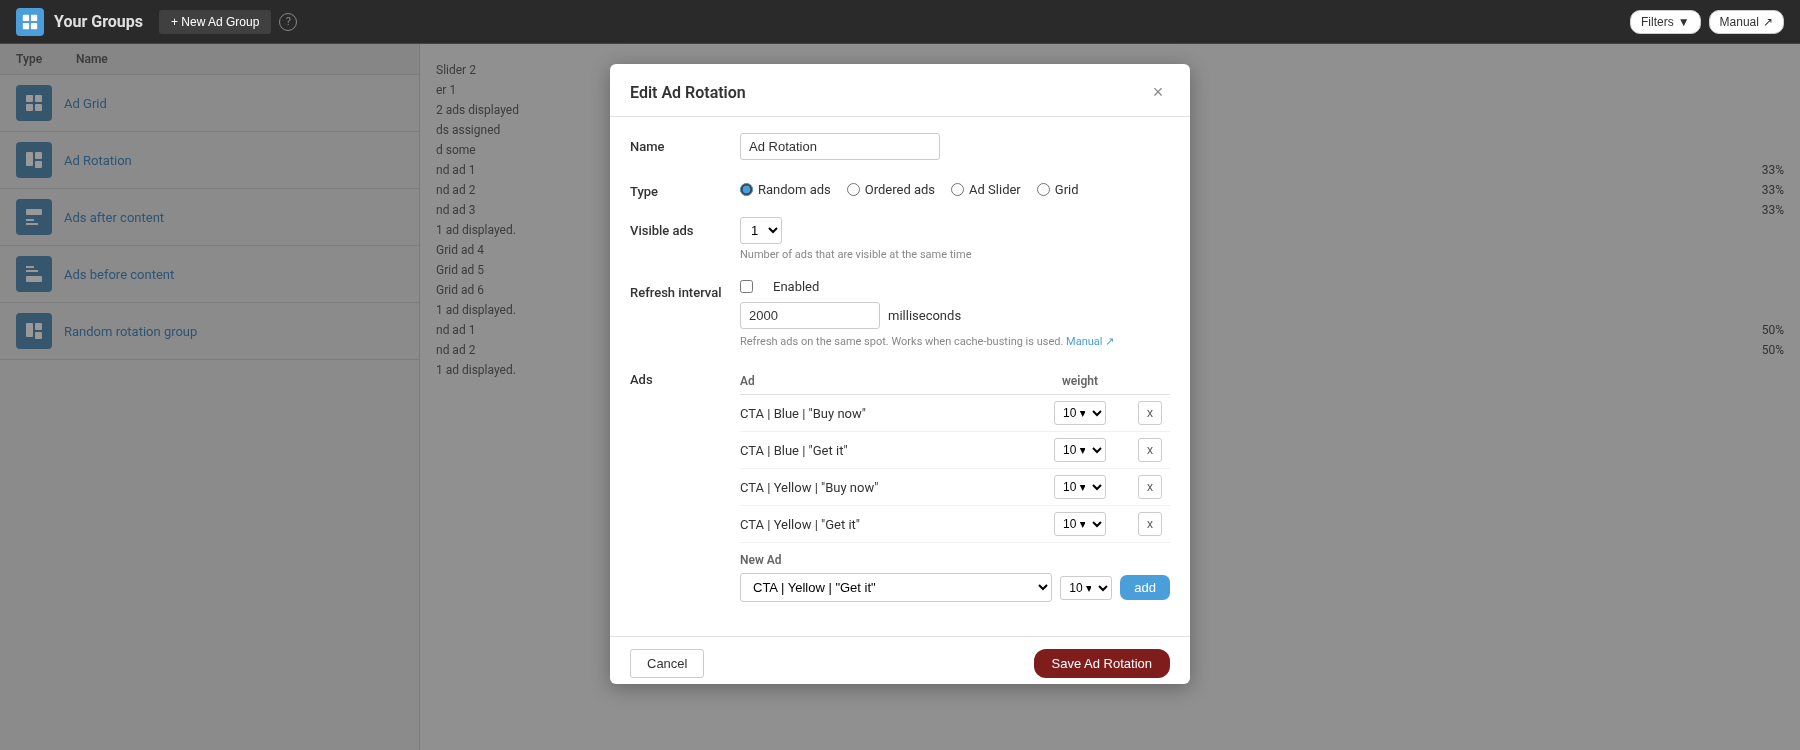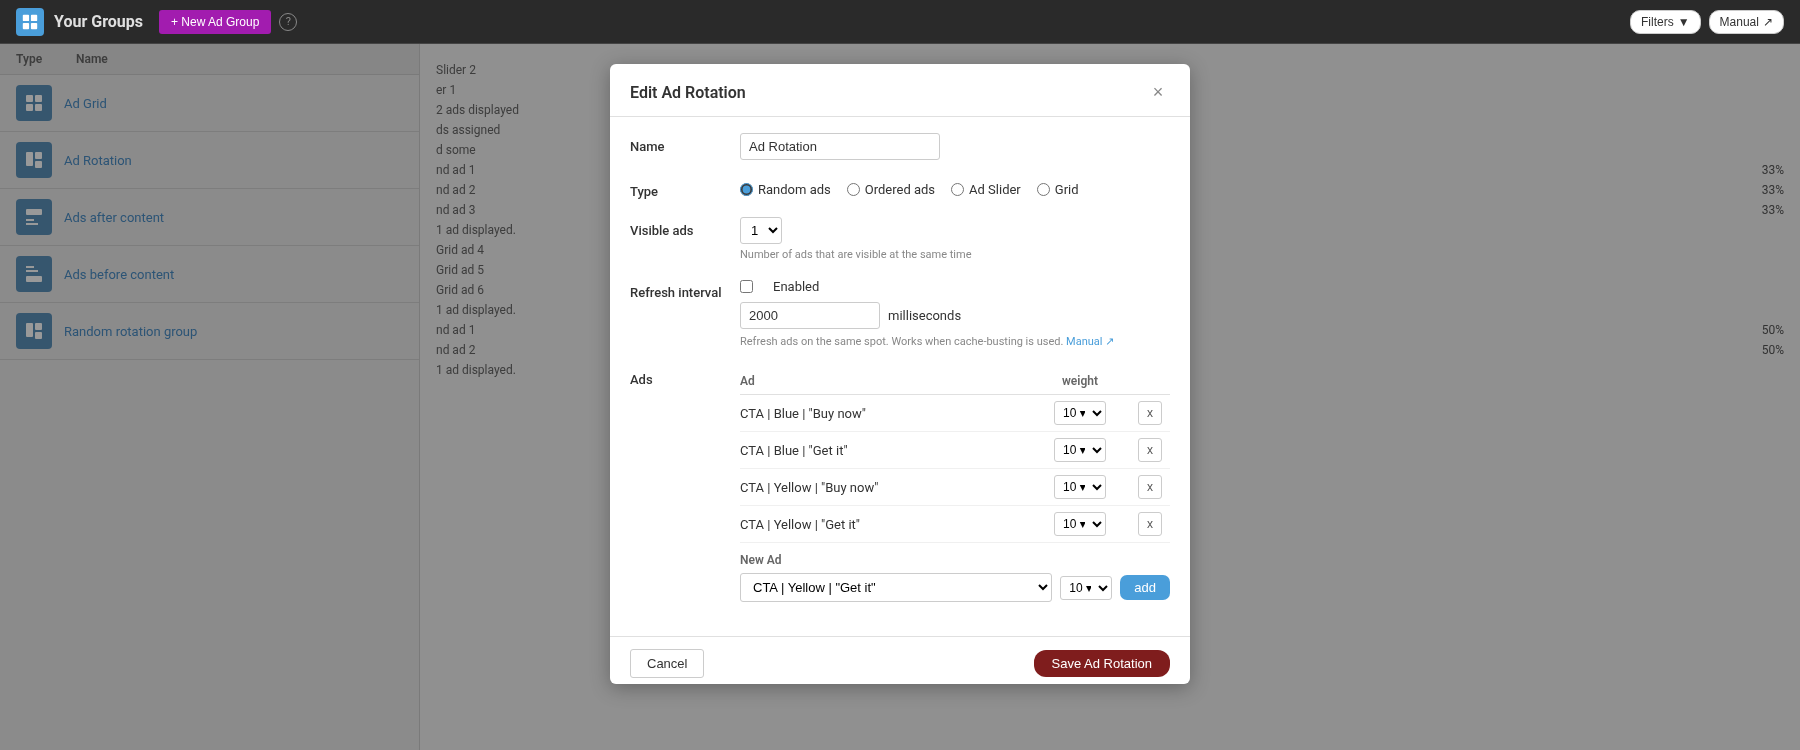--- a/index.html
+++ b/index.html
@@ -33,21 +33,21 @@
       flex-shrink: 0;
     }
     .header-logo svg { width: 18px; height: 18px; fill: white; }
     .header-title {
       color: #e0e0e0;
       font-size: 16px;
       font-weight: 700;
       margin-right: 16px;
     }
     .new-ad-group-btn {
-      background: #a21caf;
+      background: #404040;
       color: white;
       border: none;
       border-radius: 3px;
       padding: 5px 12px;
       font-size: 12px;
       cursor: pointer;
       display: flex; align-items: center; gap: 5px;
     }
     .help-icon {
       width: 18px; height: 18px;
@@ -333,21 +333,20 @@
       font-size: 13px;
       cursor: pointer;
     }
 
     
     .modal-footer {
       padding: 12px 20px;
       border-top: 1px solid #e0e0e0;
       display: flex;
       justify-content: space-between;
-      align-items: center;
     }
     .cancel-btn {
       background: white;
       color: #333;
       border: 1px solid #ccc;
       border-radius: 3px;
       padding: 6px 16px;
       font-size: 13px;
       cursor: pointer;
     }

